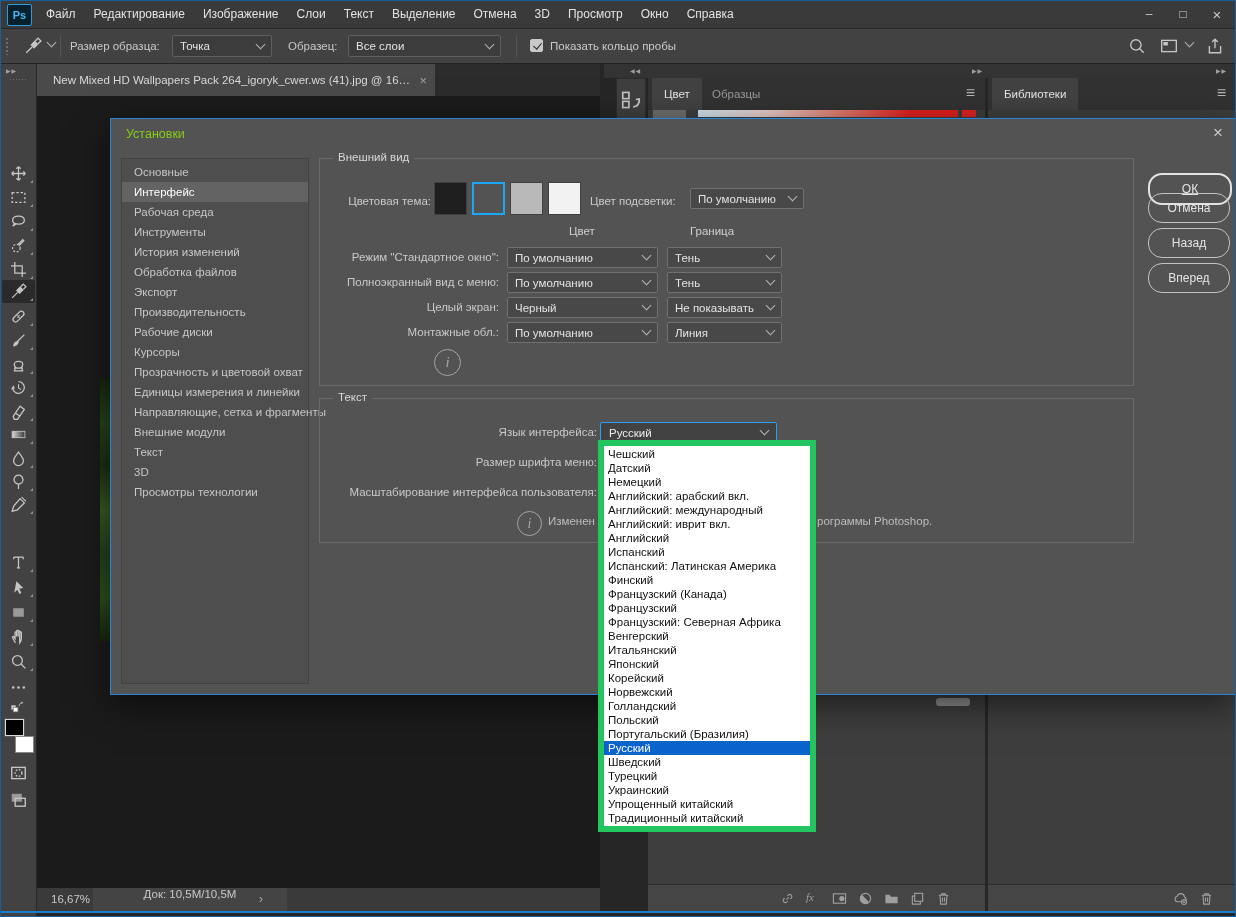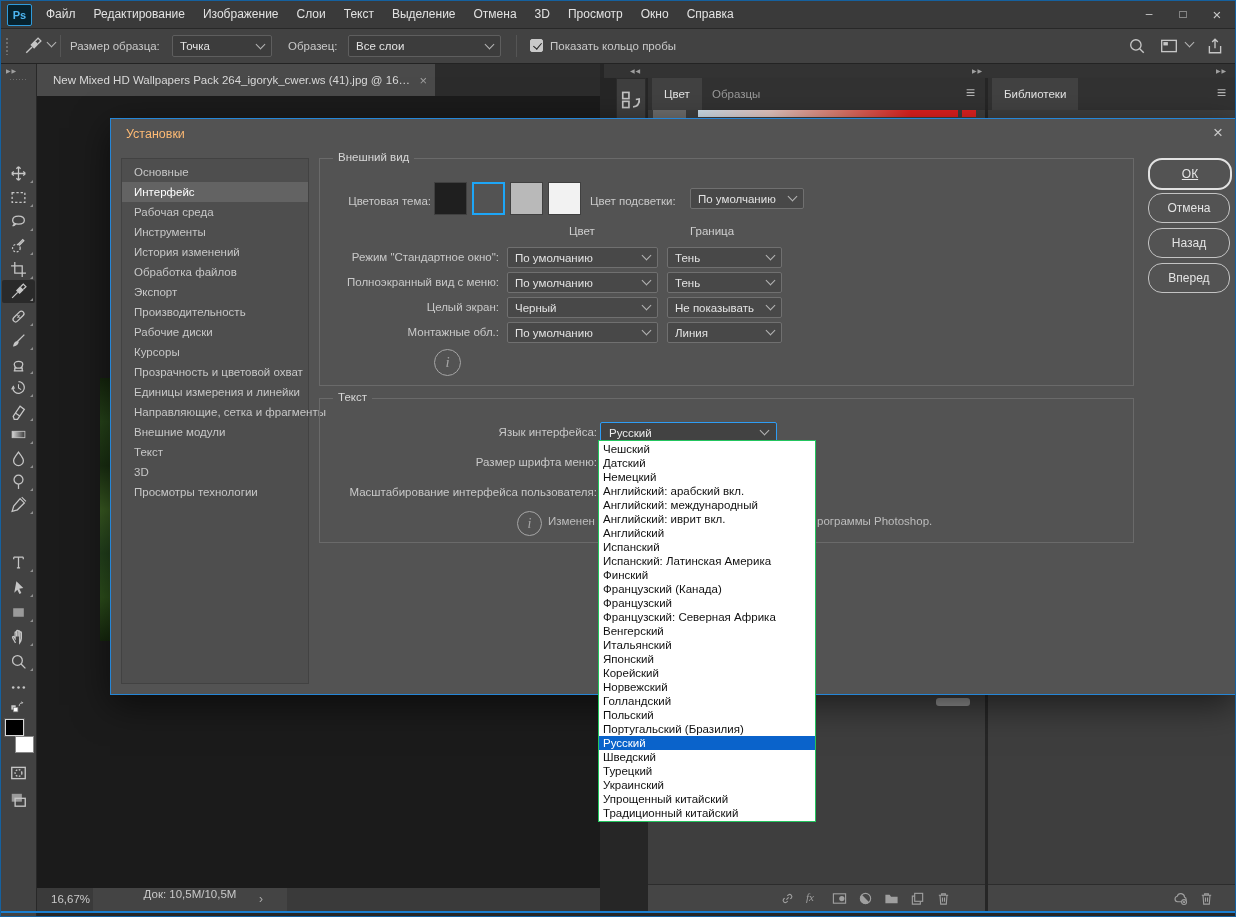--- a/index.html
+++ b/index.html
@@ -68,40 +68,40 @@
   .ficon{width:15px;height:15px;display:inline-flex;}
   .ficon svg{width:15px;height:15px;}
   .fxtxt{font-style:italic;font-size:11px;color:#9f9f9f;font-family:"Liberation Serif",serif;}
   .color-sliver-gray{position:absolute;left:5px;top:0;width:33px;height:8px;background:#6e6e6e;}
   .color-ramp{position:absolute;left:50px;top:0;width:260px;height:7px;background:linear-gradient(90deg,#cfe2ee 0%,#e8c9c4 28%,#e07b6e 55%,#e01f1f 82%,#e01f1f 100%);}
   .color-chip{position:absolute;left:314px;top:0;width:14px;height:7px;background:#e02222;}
   .thumb{position:absolute;left:936px;top:698px;width:34px;height:8px;background:#8d8d8d;border-radius:3px;z-index:5;}
 
   
   .dialog{position:absolute;left:110px;top:118px;width:1126px;height:577px;background:#535353;border:1px solid #2586d7;box-sizing:border-box;box-shadow:0 10px 34px rgba(0,0,0,.55);z-index:10;}
-  .dlg-title{position:absolute;left:15px;top:8px;font-size:12.5px;color:#fdba74;}
+  .dlg-title{position:absolute;left:15px;top:8px;font-size:12.5px;color:#84cc16;}
   .dlg-close{position:absolute;right:12px;top:4px;font-size:17px;color:#c9c9c9;}
   .sb-list{position:absolute;left:10px;top:39px;width:188px;height:526px;background:#4e4e4e;border:1px solid #424242;box-sizing:border-box;padding-top:3px;}
   .sb-item{height:20px;line-height:20px;padding-left:12px;color:#c7c7c7;font-size:11.5px;white-space:nowrap;}
   .sb-item.selected{background:#636363;color:#fff;}
   .fs{position:absolute;border:1px solid #6a6a6a;}
   .legend{position:absolute;top:-8px;left:13px;background:#535353;padding:0 5px;font-size:11.5px;color:#d8d8d8;white-space:nowrap;}
   .flabel{position:absolute;color:#c9c9c9;font-size:11.5px;white-space:nowrap;overflow:hidden;}
   .swatches{position:absolute;left:114px;top:23px;display:flex;gap:5px;}
   .swatch{width:33px;height:33px;box-sizing:border-box;border:1px solid #404040;}
   .swatch.selected{border:2px solid #1da6f7;}
   .colhead{position:absolute;top:66px;transform:translateX(-50%);color:#cfcfcf;font-size:11.5px;}
   .iicon{position:absolute;border:1.5px solid #a5a5a5;border-radius:50%;color:#a5a5a5;display:flex;align-items:center;justify-content:center;font-family:"Liberation Serif",serif;font-style:italic;box-sizing:border-box;}
   .iicon::after{content:"i";}
   .dlg-btn{position:absolute;left:1037px;width:80px;height:28px;border:1px solid #c3c3c3;border-radius:14px;display:flex;align-items:center;justify-content:center;color:#e4e4e4;font-size:12px;}
   .dlg-btn.primary{border-width:2px;border-color:#e2e2e2;}
   .combo{position:absolute;left:280px;top:23px;width:177px;height:21px;background:#424242;border:1px solid #2e9df5;border-radius:2px;display:flex;align-items:center;padding:0 8px;color:#ececec;font-size:11.5px;box-sizing:border-box;}
 
   
-  .lang-list{position:absolute;left:598px;top:440px;width:218px;background:#fff;border:1px solid #22c55e;z-index:20;box-sizing:border-box;padding:1px 0;}
+  .lang-list{position:absolute;left:598px;top:440px;width:218px;background:#fff;border:6px solid #22c55e;z-index:20;box-sizing:border-box;padding:1px 0;}
   .lang-item{height:14px;line-height:14px;font-size:11.5px;color:#101010;padding-left:4px;white-space:nowrap;}
   .lang-item.selected{background:#0a63cb;color:#fff;}
 
   .frame{position:absolute;inset:0;border:1px solid #15619f;pointer-events:none;z-index:40;}
   .accent-bottom{position:absolute;left:0;top:911px;width:100%;height:2px;background:#1b7fd0;z-index:40;}
 </style>
 </head>
 <body>
 
 <div class="app">
@@ -505,21 +505,21 @@
       </div>
       <span class="flabel" style="left:60px;top:57px;width:217px;text-align:right">Размер шрифта меню:</span>
       <span class="flabel" style="left:9px;top:87px;width:268px;text-align:right">Масштабирование интерфейса пользователя:</span>
       <span class="iicon" style="left:197px;top:112px;width:25px;height:25px;font-size:14px"></span>
       <span class="flabel" style="left:228px;top:116px;color:#bdbdbd">Изменен</span>
       <span class="flabel" style="left:497px;top:116px;color:#bdbdbd">рограммы Photoshop.</span>
     </div>
 
 
     <div id="dlg-btns">
-        <div class="dlg-btn primary" style="top: 39px; text-decoration: underline;">ОК</div>
+        <div class="dlg-btn primary" style="top: 54px; text-decoration: underline;">ОК</div>
         <div class="dlg-btn" style="top: 74px;">Отмена</div>
         <div class="dlg-btn" style="top: 109px;">Назад</div>
         <div class="dlg-btn" style="top: 144px;">Вперед</div>
       </div>
   </div>
 
   <div class="lang-list" id="lang-list">
       <div class="lang-item">Чешский</div>
       <div class="lang-item">Датский</div>
       <div class="lang-item">Немецкий</div>

